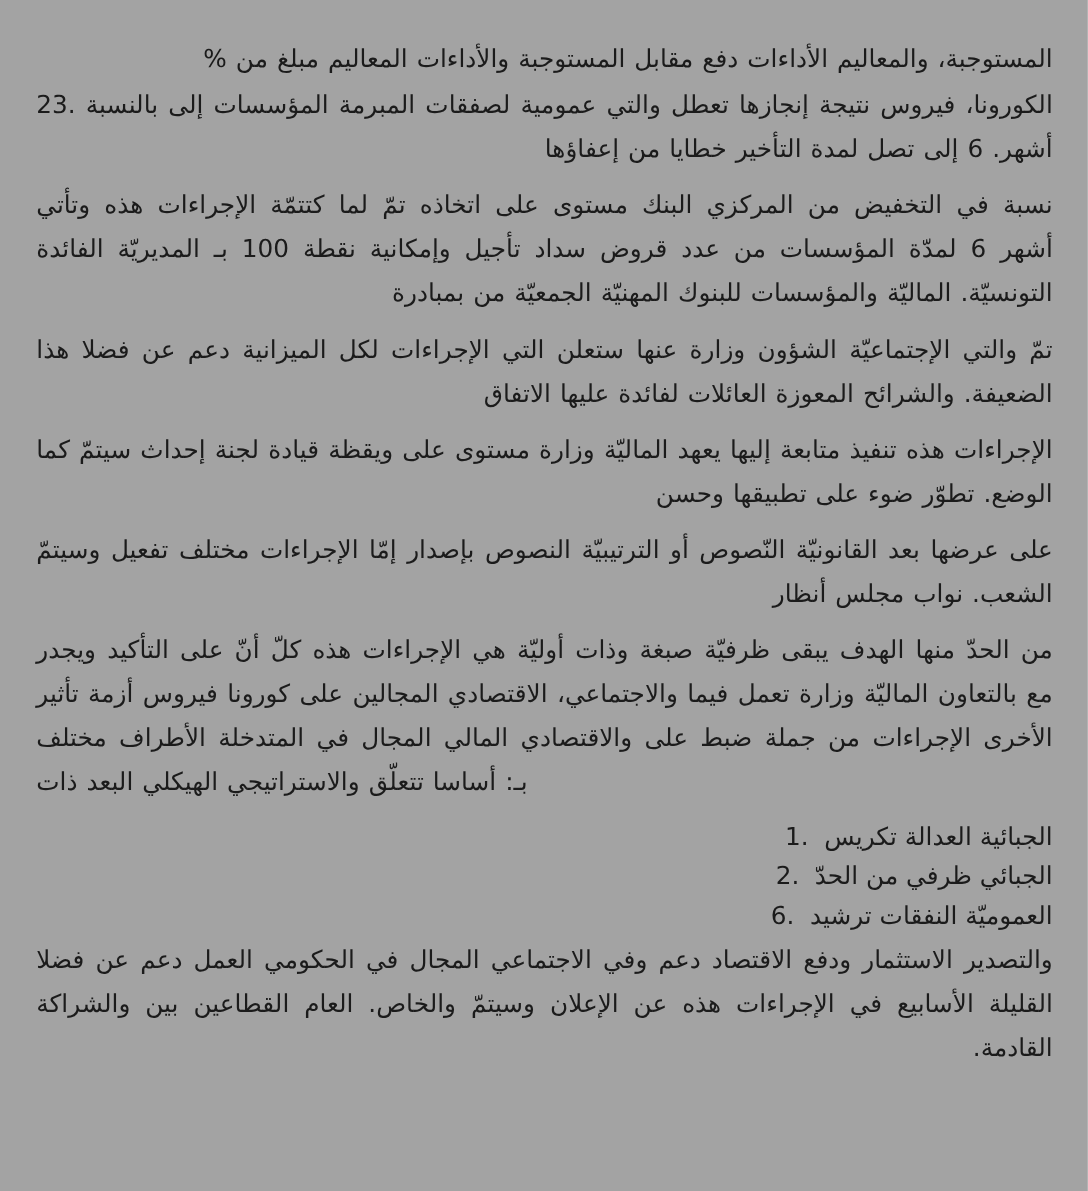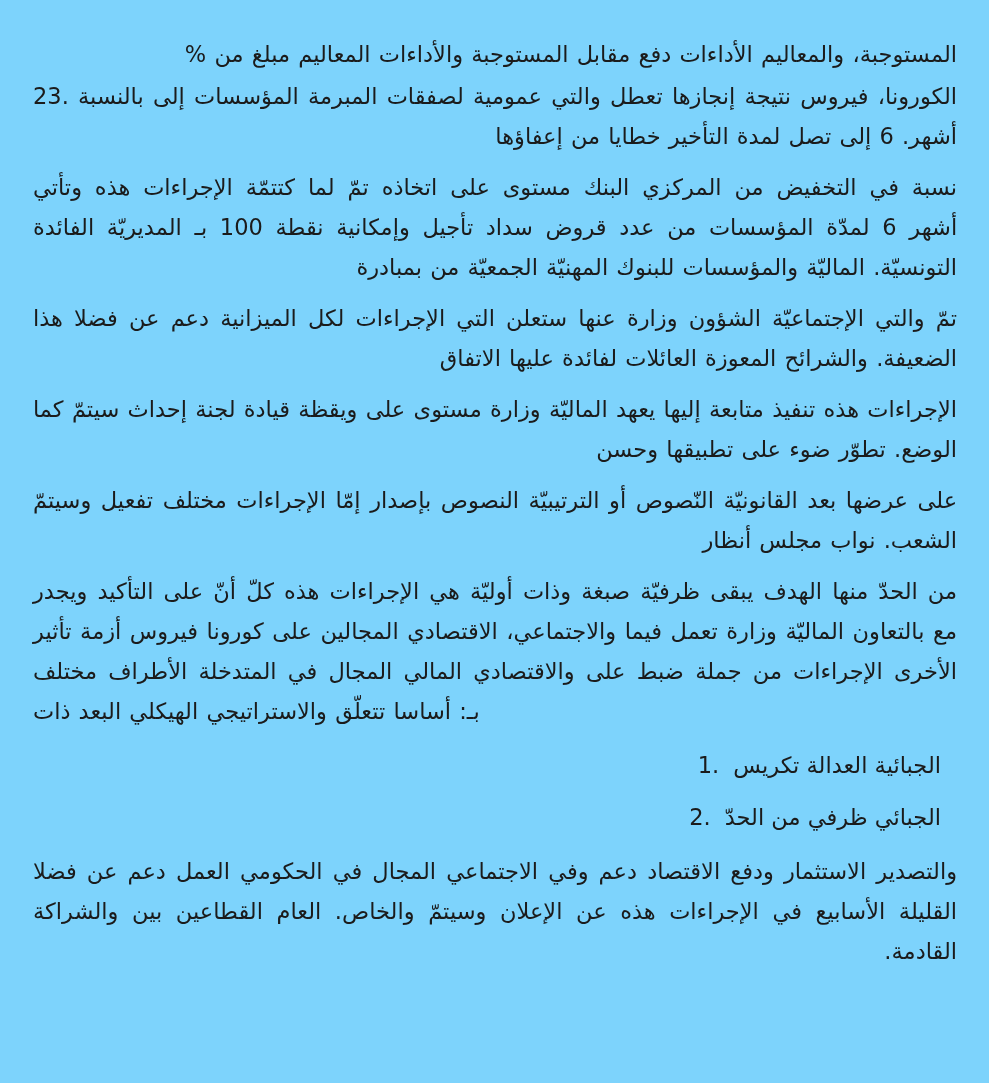--- a/index.html
+++ b/index.html
@@ -5,21 +5,21 @@
   html, body {
     margin: 0;
     padding: 0;
     background: #ffffff;
   }
   .page {
     position: relative;
     width: 989px;
     height: 1083px;
     box-sizing: border-box;
-    background: #7dd3fc;
+    background: #a3a3a3;
     padding: 34px 32px 0 33px;
     font-family: "DejaVu Sans", sans-serif;
     font-size: 22.5px;
     line-height: 40px;
     color: #1b1b1b;
     overflow: hidden;
     direction: ltr;
   }
   .para {
     margin: 0 0 11px 0;
@@ -34,21 +34,21 @@
     text-align-last: right;
   }
   .para.last-left {
     text-align-last: left;
   }
   .measures-list {
     margin: 0 0 2px 0;
     padding: 0;
   }
   .item {
-    margin: 16px;
+    margin: 0;
     line-height: 36px;
     text-align: right;
     text-align-last: right;
   }
   .item-num {
     margin-right: 7px;
   }
   bdi { unicode-bidi: isolate; }
 </style>
 </head>
@@ -72,17 +72,21 @@
 
   <div class="measures-list">
     <p class="item">
       <span class="item-num">1.</span>
       <span class="vltr"><bdi>تكريس</bdi> <bdi>العدالة</bdi> <bdi>الجبائية</bdi></span>
     </p>
     <p class="item">
       <span class="item-num">2.</span>
       <span class="vltr"><bdi>الحدّ</bdi> <bdi>من</bdi> <bdi>ظرفي</bdi> <bdi>الجبائي</bdi></span>
     </p>
+    <p class="item">
+      <span class="item-num">6.</span>
+      <span class="vltr"><bdi>ترشيد</bdi> <bdi>النفقات</bdi> <bdi>العموميّة</bdi></span>
+    </p>
   </div>
 
   <p class="para vltr"><bdi>فضلا</bdi> <bdi>عن</bdi> <bdi>دعم</bdi> <bdi>العمل</bdi> <bdi>الحكومي</bdi> <bdi>في</bdi> <bdi>المجال</bdi> <bdi>الاجتماعي</bdi> <bdi>وفي</bdi> <bdi>دعم</bdi> <bdi>الاقتصاد</bdi> <bdi>ودفع</bdi> <bdi>الاستثمار</bdi> <bdi>والتصدير</bdi> <bdi>والشراكة</bdi> <bdi>بين</bdi> <bdi>القطاعين</bdi> <bdi>العام</bdi> <bdi>والخاص.</bdi> <bdi>وسيتمّ</bdi> <bdi>الإعلان</bdi> <bdi>عن</bdi> <bdi>هذه</bdi> <bdi>الإجراءات</bdi> <bdi>في</bdi> <bdi>الأسابيع</bdi> <bdi>القليلة</bdi> <bdi>القادمة.</bdi></p>
 
 </div>
 
 </body></html>

